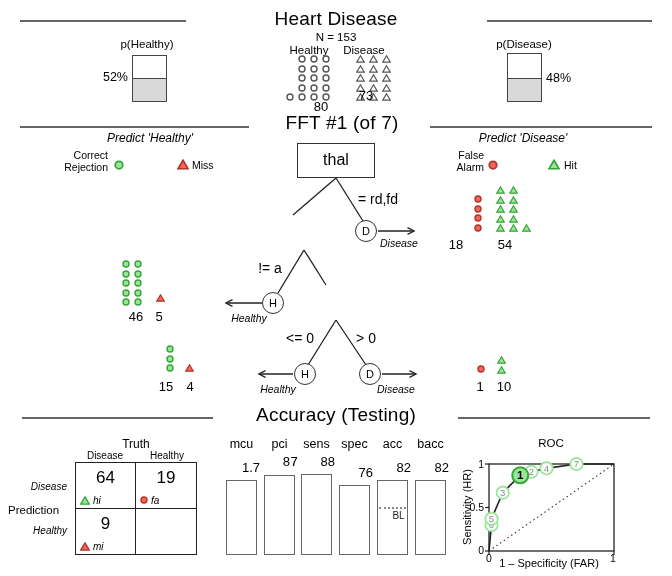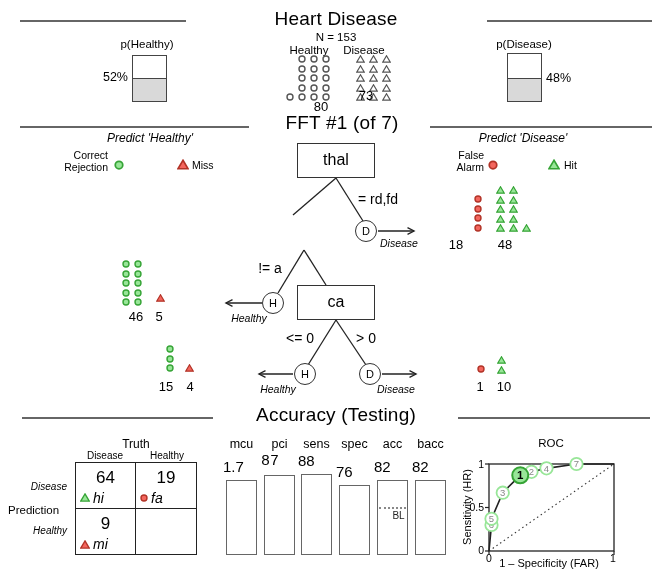--- a/index.html
+++ b/index.html
@@ -25,25 +25,25 @@
   .icon-block.align-r{align-items:flex-end}
   .icon-row{display:flex;gap:4px}
   .legend-txt{font-size:10.5px;line-height:11.5px}
   .cm-table{position:absolute;left:75px;top:462px;width:122px;height:93px;border:1.8px solid #222;
             display:grid;grid-template-columns:1fr 1fr;grid-template-rows:1fr 1fr;background:#fff}
   .cm-cell{position:relative}
   .cm-cell.bdr{border-right:1.8px solid #222}
   .cm-cell.bdb{border-bottom:1.8px solid #222}
   .cm-value{text-align:center;font-size:17px;margin-top:5px}
   .cm-tag{position:absolute;left:4px;bottom:2px;display:flex;align-items:center;gap:3px;
-          font-size:14px;font-style:italic}
+          font-size:10px;font-style:italic}
   .cm-head{font-size:10px}
   #bars-panel{position:absolute;left:226px;top:437px;width:222px;height:118px}
   .bar-label{position:absolute;top:0;width:37px;text-align:center;font-size:12.5px}
-  .bar-value{position:absolute;width:37px;text-align:left;font-size:15px}
+  .bar-value{position:absolute;width:37px;text-align:right;font-size:13px}
   .bar-rect{position:absolute;bottom:0;width:31px;background:#fff;border:1.5px solid #666}
   .bl-line{position:absolute;left:1px;right:1px;border-top:2px dotted #888}
   .bl-text{position:absolute;left:12px;right:0;text-align:center;font-size:10px;color:#222}
   .roc-lab{font-size:11px}
   .tick{font-size:10.5px}
 </style>
 </head>
 <body>
 
 <div id="canvas">
@@ -244,21 +244,20 @@
   <div class="abs icon-block" style="left:548px;top:159px">
       <div class="icon-row">
         <svg width="12" height="11" viewBox="0 0 9 8">
           <polygon points="4.5,0.8 8.3,7.2 0.7,7.2" fill="#98e698" stroke="#36a436" stroke-width="1.2"></polygon>
         </svg>
       </div>
     </div>
   <div class="abs legend-txt" style="left:564px;top:160px;width:30px">Hit</div>
 
   <div class="node-box" style="left:297px;top:143px">thal</div>
-  <div class="node-box" style="left:297px;top:285px">ca</div>
 
   <div class="branch-lab" style="left:348px;top:191px;width:60px">= rd,fd</div>
   <div class="branch-lab" style="left:246px;top:260px;width:48px">!= a</div>
   <div class="branch-lab" style="left:276px;top:330px;width:48px">&lt;= 0</div>
   <div class="branch-lab" style="left:342px;top:330px;width:48px">&gt; 0</div>
 
   <div class="exit-circ" style="left:355px;top:220px">D</div>
   <div class="exit-circ" style="left:262px;top:292px">H</div>
   <div class="exit-circ" style="left:294px;top:363px">H</div>
   <div class="exit-circ" style="left:359px;top:363px">D</div>
@@ -329,21 +328,21 @@
         </svg>
         <svg width="9" height="8" viewBox="0 0 9 8">
           <polygon points="4.5,0.8 8.3,7.2 0.7,7.2" fill="#98e698" stroke="#36a436" stroke-width="1.2"></polygon>
         </svg>
         <svg width="9" height="8" viewBox="0 0 9 8">
           <polygon points="4.5,0.8 8.3,7.2 0.7,7.2" fill="#98e698" stroke="#36a436" stroke-width="1.2"></polygon>
         </svg>
       </div>
     </div>
   <div class="abs ctr cnt" style="left:438px;top:237px;width:36px">18</div>
-  <div class="abs ctr cnt" style="left:487px;top:237px;width:36px">48</div>
+  <div class="abs ctr cnt" style="left:487px;top:237px;width:36px">54</div>
 
   <div class="abs icon-block" style="left:122px;top:260px">
       <div class="icon-row">
         <svg width="8" height="8" viewBox="0 0 8 8">
           <circle cx="4" cy="4" r="3" fill="#98e698" stroke="#36a436" stroke-width="1.4"></circle>
         </svg>
         <svg width="8" height="8" viewBox="0 0 8 8">
           <circle cx="4" cy="4" r="3" fill="#98e698" stroke="#36a436" stroke-width="1.4"></circle>
         </svg>
       </div>

